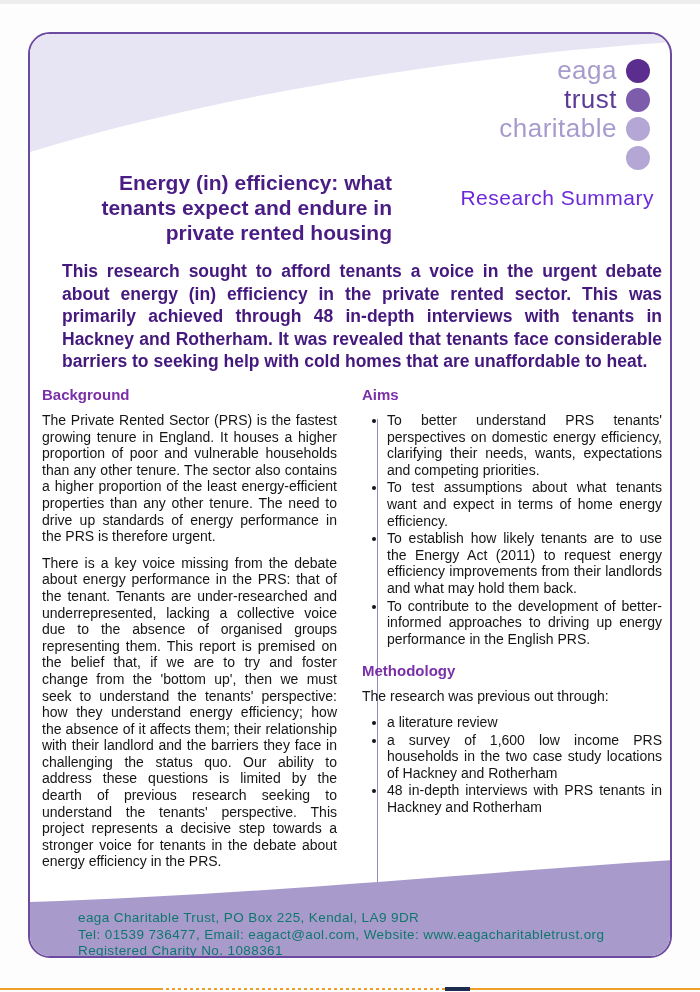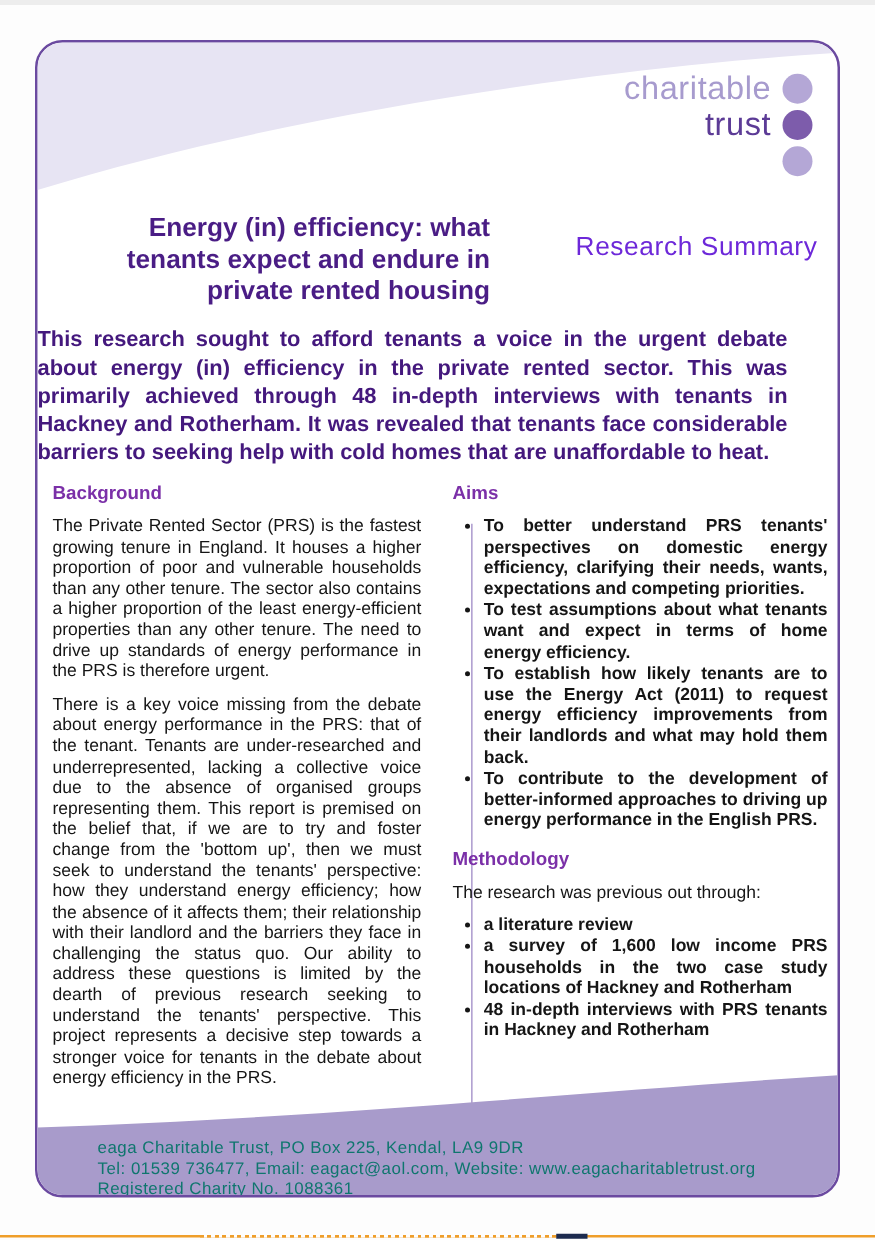--- a/index.html
+++ b/index.html
@@ -33,35 +33,35 @@
   .title{
     position:absolute;left:17px;top:136px;width:345px;margin:0;
     font-size:21px;line-height:25px;font-weight:bold;color:#4a1d85;text-align:right;
   }
   .doc-type{
     position:absolute;right:16px;top:152px;
     font-size:21px;letter-spacing:0.5px;color:#6d28d9;
   }
 
   .intro{
-    position:absolute;left:0;top:226px;width:600px;margin:0;
+    position:absolute;left:32px;top:226px;width:600px;margin:0;
     font-size:17.5px;line-height:22.5px;font-weight:bold;color:#44187d;
     text-align:justify;
   }
 
   .columns{position:absolute;left:12px;top:352px;width:620px;display:flex;}
   .col-left{width:295px;}
   .col-right{width:300px;margin-left:25px;}
   .col-divider{position:absolute;left:347px;top:385px;width:1px;height:490px;background:#9b85c4;}
 
   .sec-heading{margin:0 0 9px 0;font-size:15px;font-weight:bold;color:#7b30a8;}
   .sec-heading.mt{margin-top:15px;}
   .body{margin:0 0 10px 0;font-size:14px;line-height:16.6px;color:#151515;text-align:justify;}
   .body.lead{text-align:left;margin-bottom:9px;}
-  ul.bullets{margin:0 0 4px 0;padding:0 0 0 25px;list-style:disc outside;font-weight:bold;}
+  ul.bullets{margin:0 0 4px 0;padding:0 0 0 25px;list-style:disc outside;}
   ul.bullets li{font-size:14px;line-height:16.6px;color:#151515;text-align:justify;margin:0 0 1px 0;}
 
   .footer-swoosh{position:absolute;left:0;bottom:0;width:644px;height:96px;display:block;}
   .footer-swoosh path{fill:#a89bcb;}
   .footer-text{
     position:absolute;left:48px;top:876px;color:#0f766e;
     font-size:13.5px;line-height:16.5px;letter-spacing:0.4px;
   }
 
   .bottom-line{position:absolute;left:0;top:988px;width:700px;height:2px;background:#ef9e2a;}
@@ -77,26 +77,30 @@
 <div class="top-strip"></div>
 
 <div class="page">
 
   <svg class="header-swoosh" viewBox="0 0 644 130" preserveAspectRatio="none" aria-hidden="true">
     <path d="M0,0 H644 V8 C480,18 215,52 0,118 Z"></path>
   </svg>
 
   <div class="logo">
     <div class="logo-row">
-      <span class="logo-text light">charitable</span>
-      <span class="dot dot2"></span>
+      <span class="logo-text light">eaga</span>
+      <span class="dot dot1"></span>
     </div>
     <div class="logo-row">
       <span class="logo-text dark">trust</span>
       <span class="dot dot3"></span>
+    </div>
+    <div class="logo-row">
+      <span class="logo-text light">charitable</span>
+      <span class="dot dot2"></span>
     </div>
     <div class="logo-row">
       <span class="dot dot4"></span>
     </div>
   </div>
 
   <h1 class="title">Energy (in) efficiency: what tenants expect and endure in private rented housing</h1>
 
   <div class="doc-type">Research Summary</div>
 

